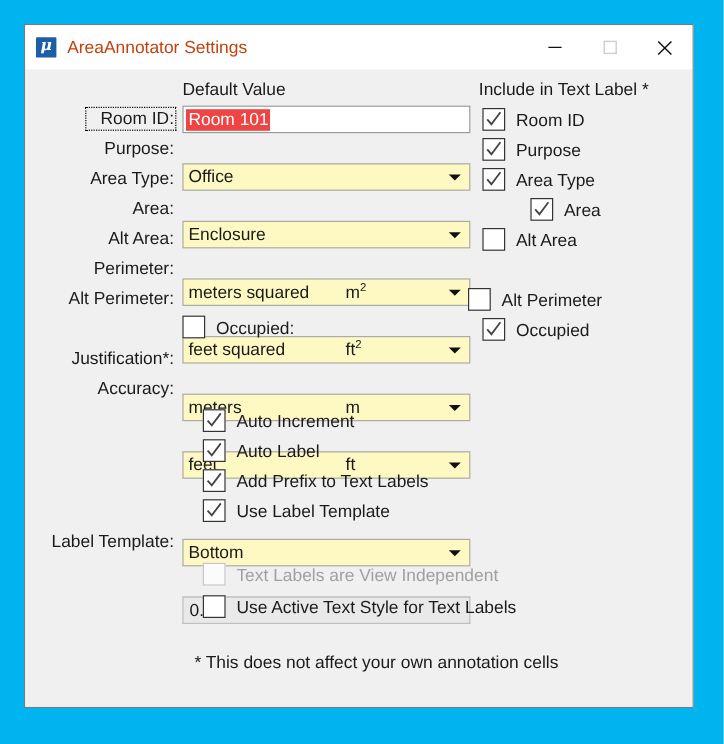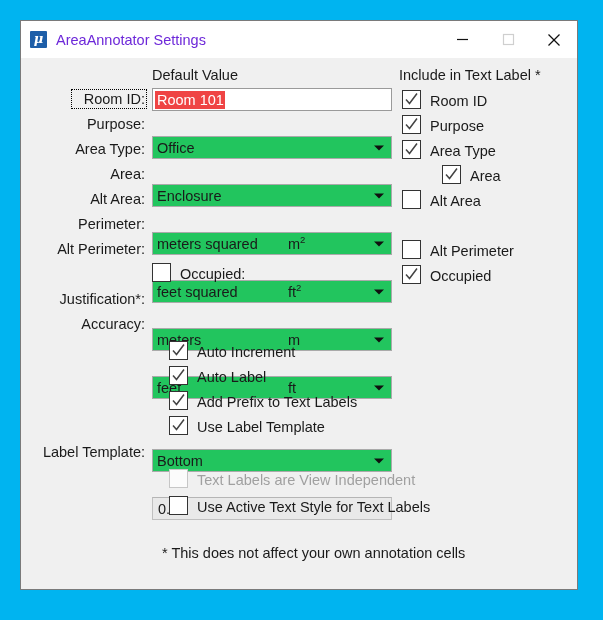--- a/index.html
+++ b/index.html
@@ -55,21 +55,21 @@
     font-family: "DejaVu Serif", serif;
     font-style: italic;
     font-size: 13px;
     line-height: 13px;
     font-weight: 700;
     position: relative;
     top: -1px;
   }
   .title-text {
     font-size: 14.5px;
-    color: #6d28d9;
+    color: #c2410c;
     white-space: nowrap;
   }
   .win-buttons {
     position: absolute;
     right: 0;
     top: 0;
     height: 37px;
     display: flex;
   }
   .win-btn {
@@ -129,21 +129,21 @@
     padding: 1px 1px 1px 2px;
     margin-left: -1px;
   }
   .flatbox {
     background: #e9e9e9;
     border: 1px solid #c0c0c0;
     border-top-color: #b5b5b5;
     padding-left: 5px;
   }
   .combo {
-    background: #22c55e;
+    background: #fef9c3;
     border: 1px solid #aaaaaa;
     padding-left: 4px;
   }
   .combo .c-main { flex: none; }
   .combo .c-unit {
     position: absolute;
     left: 135px;
     white-space: nowrap;
   }
   .combo .c-unit sup {
@@ -382,21 +382,21 @@
       </span>
       <span class="cb-label">Area</span>
     </div>
 
     <div class="abs cb-row" style="left:381px; top:132px;">
       <span class="cbox"></span>
       <span class="cb-label">Alt Area</span>
     </div>
 
 
-    <div class="abs cb-row" style="left:381px; top:182px;">
+    <div class="abs cb-row" style="left:369px; top:182px;">
       <span class="cbox"></span>
       <span class="cb-label">Alt Perimeter</span>
     </div>
 
     <div class="abs cb-row" style="left:381px; top:207px;">
       <span class="cbox">
         <svg width="15" height="15" viewBox="0 0 15 15">
             <polyline points="2,7.5 5.5,11.5 13,1.5" fill="none" stroke="#444" stroke-width="1.5"></polyline>
           </svg>
       </span>

